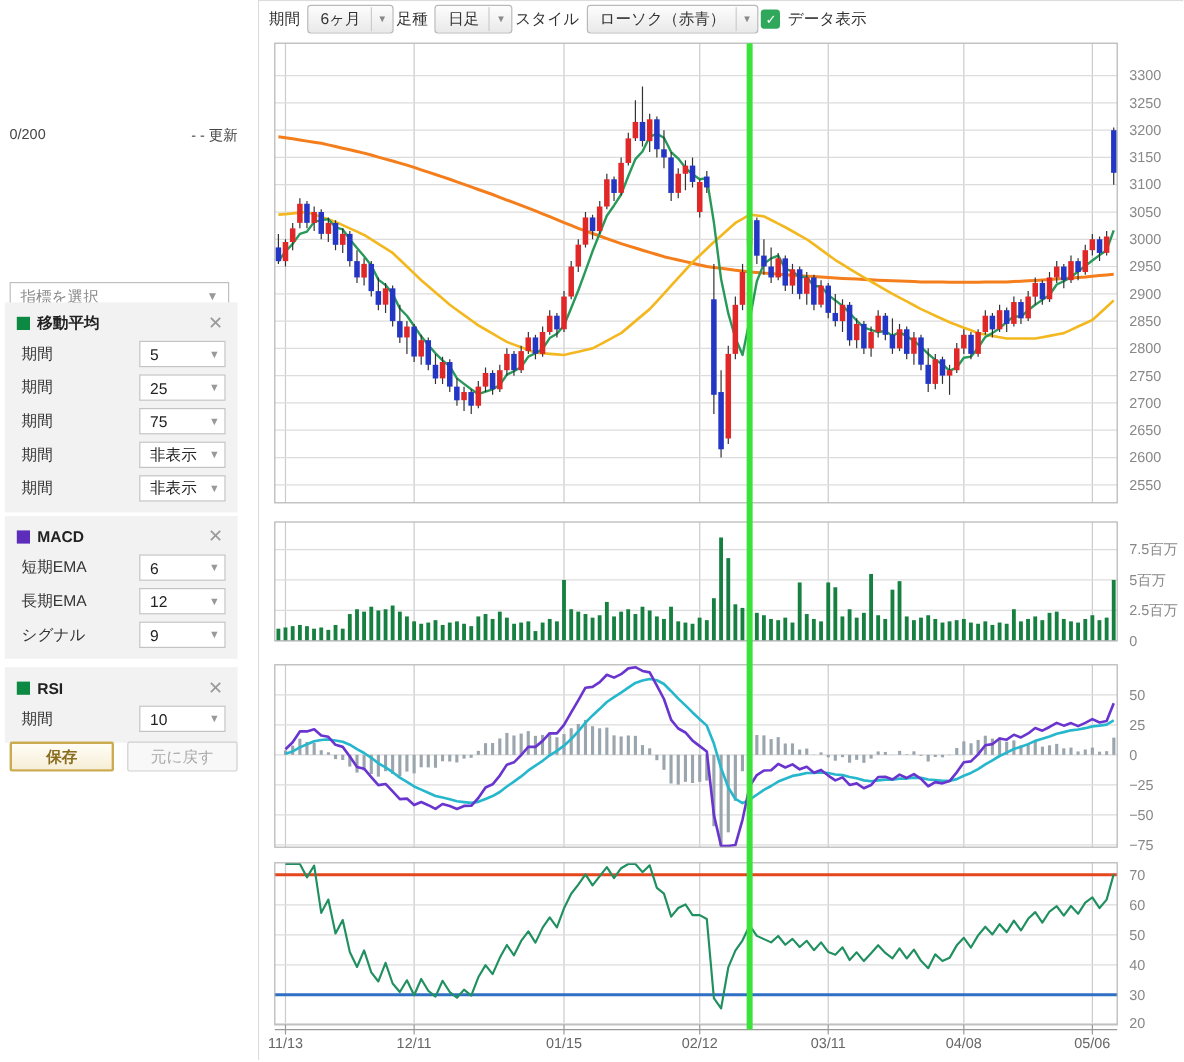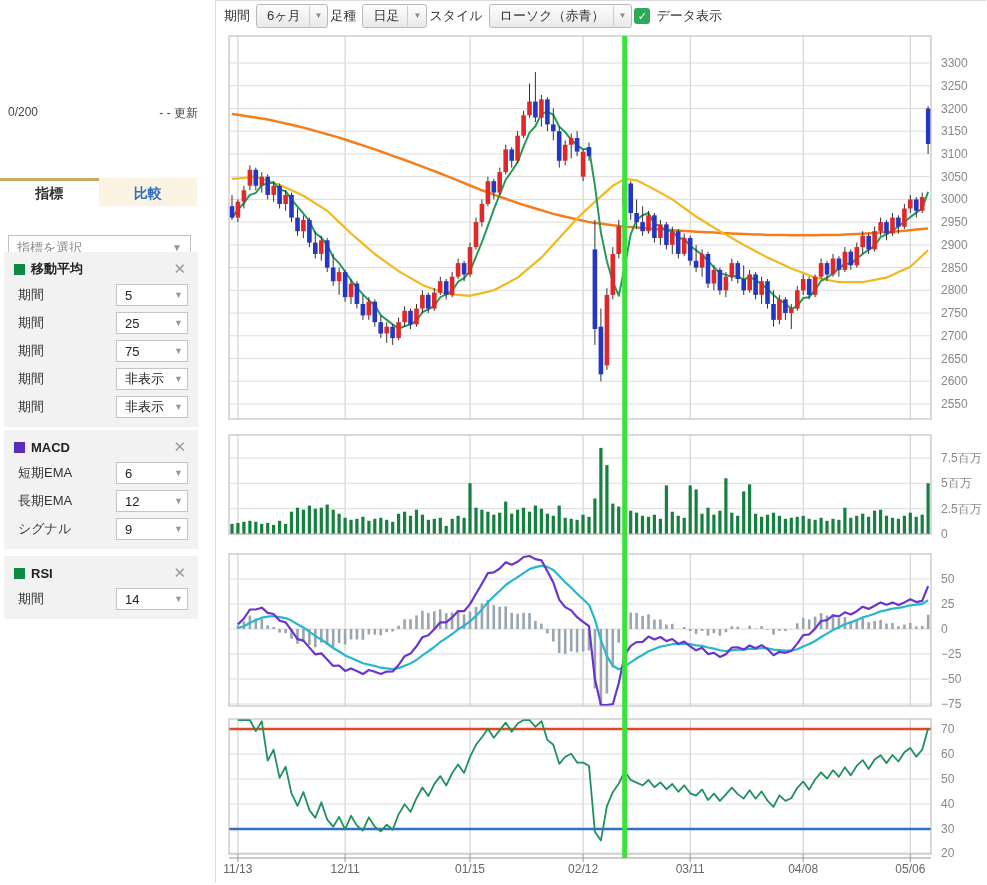--- a/index.html
+++ b/index.html
@@ -38,24 +38,20 @@
   #chart{position:absolute;left:0;top:0;width:771px;height:883px;}
 </style>
 </head>
 <body>
 
 <div class="sidebar">
   <div class="memo-row">
     <span>0/200</span>
     <span>- - 更新</span>
   </div>
-  <div class="tabs">
-    <div class="tab active">指標</div>
-    <div class="tab inactive">比較</div>
-  </div>
   <div class="ind-select">
     <span>指標を選択</span>
     <span class="arr">▼</span>
   </div>
   <div id="cards">
       <div class="card" style="top: 252px;">
         <div class="card-head">
       <span class="sw" style="background:#0c8a44"></span>
       <span class="card-title">移動平均</span>
       <span class="card-x">✕</span>
@@ -126,26 +122,30 @@
       </div>
       <div class="card" style="top: 556px;">
         <div class="card-head">
       <span class="sw" style="background:#0c8a44"></span>
       <span class="card-title">RSI</span>
       <span class="card-x">✕</span>
         </div>
         <div class="crow">
       <span class="clabel">期間</span>
       <span class="cselect">
-        <span>14</span>
+        <span>10</span>
         <span class="arr">▼</span>
           </span>
         </div>
       </div>
     </div>
+  <div class="btn-row">
+    <button class="save-btn">保存</button>
+    <button class="reset-btn">元に戻す</button>
+  </div>
 </div>
 
 <div class="main">
   <div id="chart"><svg width="771" height="883" viewBox="0 0 771 883" font-family="Liberation Sans, DejaVu Sans, sans-serif">
         <rect x="0" y="0" width="771" height="883" fill="#ffffff"></rect>
         <line x1="21.9" y1="35" x2="21.9" y2="418" stroke="#cbcbcb" stroke-width="1"></line>
         <line x1="21.9" y1="434" x2="21.9" y2="533" stroke="#cbcbcb" stroke-width="1"></line>
         <line x1="21.9" y1="553" x2="21.9" y2="705" stroke="#cbcbcb" stroke-width="1"></line>
         <line x1="21.9" y1="718" x2="21.9" y2="853" stroke="#cbcbcb" stroke-width="1"></line>
         <line x1="129.1" y1="35" x2="129.1" y2="418" stroke="#cbcbcb" stroke-width="1"></line>

